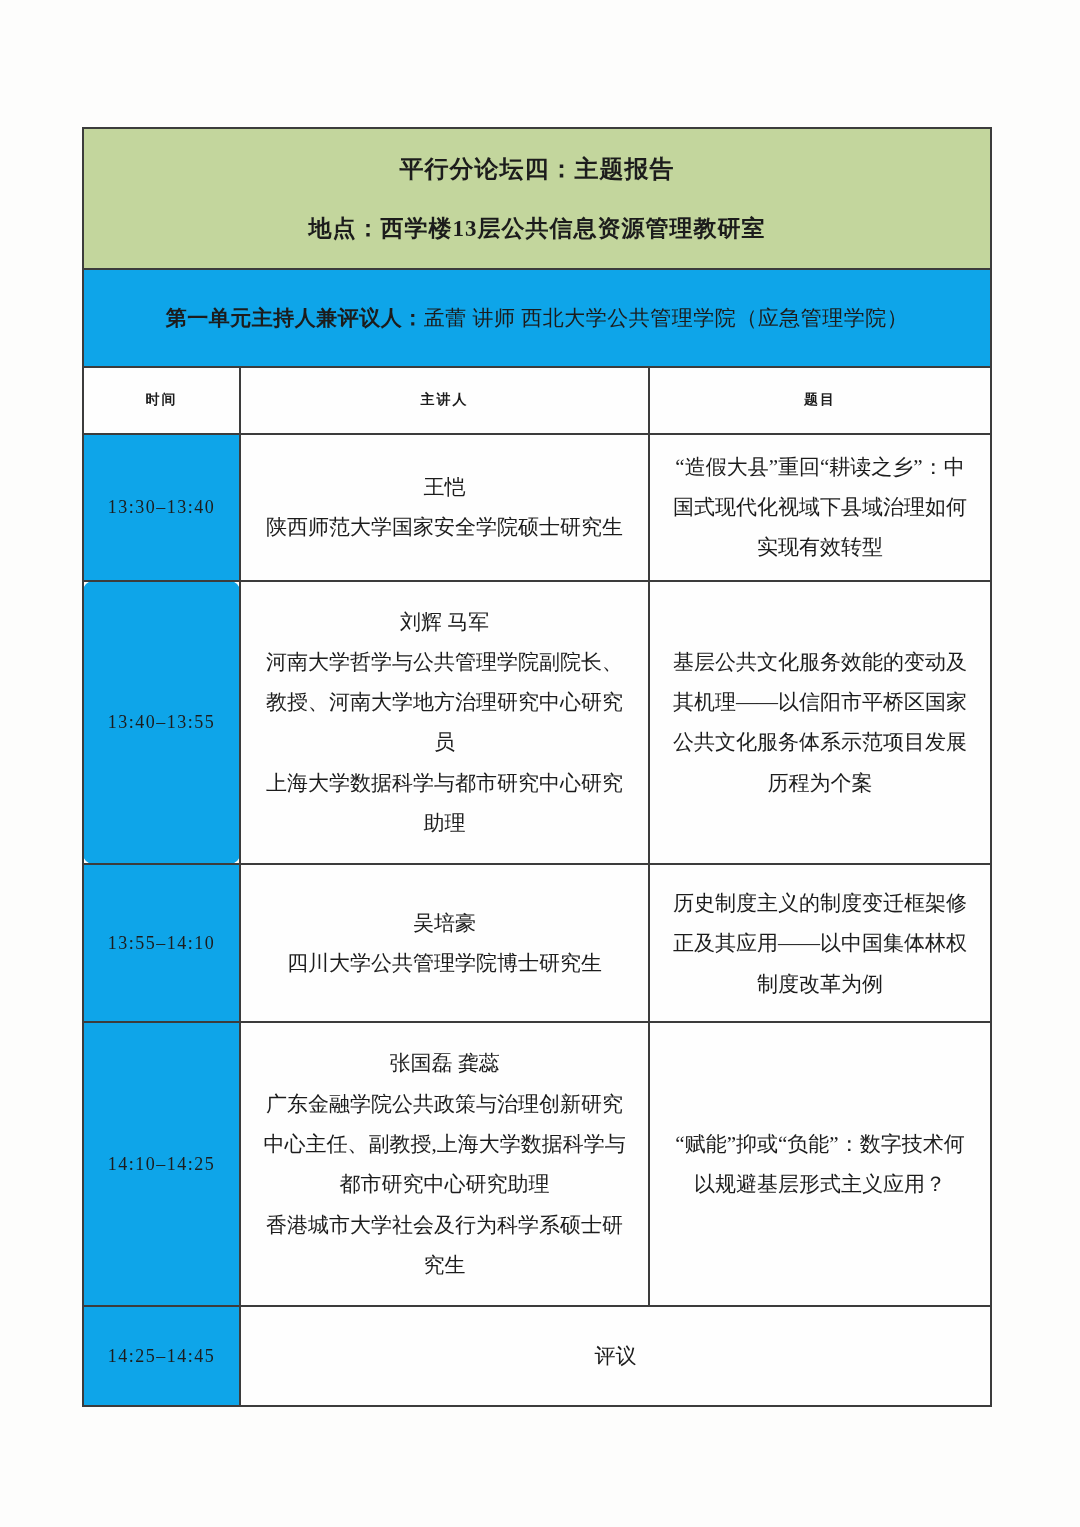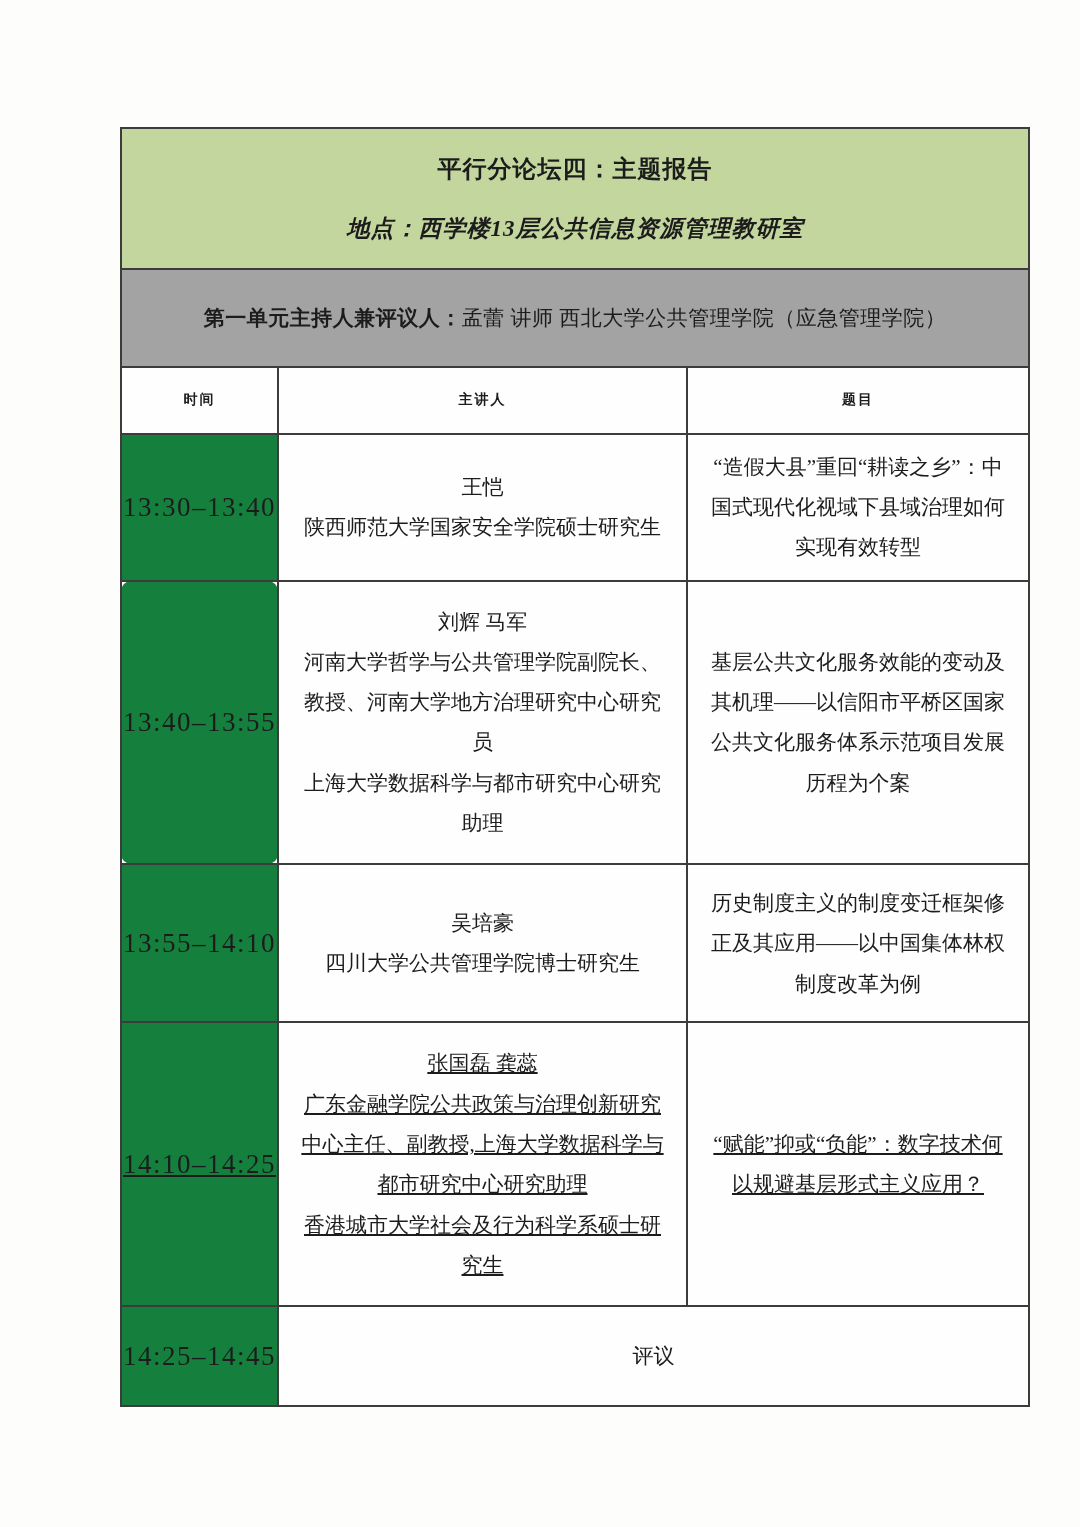--- a/index.html
+++ b/index.html
@@ -19,21 +19,20 @@
   .table-wrap {
     position: absolute;
     left: 82px;
     top: 127px;
     width: 908px;
   }
   table.schedule {
     width: 100%;
     border-collapse: collapse;
     table-layout: fixed;
-    margin-left: 38px;
   }
   table.schedule td, table.schedule th {
     border: 2px solid #3c3c3c;
     vertical-align: middle;
     text-align: center;
   }
   
   .banner-cell {
     background: #c3d69d;
     padding: 24px 20px;
@@ -42,59 +41,58 @@
     font-size: 24px;
     font-weight: bold;
     line-height: 1.4;
     letter-spacing: 1px;
   }
   .banner-location {
     font-size: 23px;
     font-weight: bold;
     letter-spacing: 1px;
     margin-top: 26px;
-    font-style: italic;
   }
   .moderator-cell {
-    background: #a3a3a3;
+    background: #0ea5e9;
     height: 98px;
     padding: 10px 24px;
     font-size: 21px;
     letter-spacing: 0.5px;
   }
   .moderator-label { font-weight: bold; }
   .moderator-value { font-weight: normal; }
   
   .col-header { 
     height: 67px;
     font-size: 14px;
     font-weight: bold;
     background: #fefefe;
     letter-spacing: 2px;
   }
   
   .cell-time {
-    font-size: 27px;
+    font-size: 18px;
     letter-spacing: 1.5px;
     white-space: nowrap;
-    background: #15803d;
+    background: #0ea5e9;
   }
   .cell-speaker, .cell-topic, .cell-merged {
     font-size: 21px;
     line-height: 1.92;
     background: #fefefe;
   }
   .cell-speaker { padding: 20px 16px; }
   .cell-topic   { padding: 12px 18px; }
   .cell-merged  { padding: 10px 16px; }
   .speaker-line, .topic-text { text-align: center; }
   tr.r0 td { height: 112px; }
   tr.r1 td { height: 186px; border-radius: 10px; }
   tr.r2 td { height: 158px; }
-  tr.r3 td { height: 277px; text-decoration: underline; }
+  tr.r3 td { height: 277px; }
   tr.r4 td { height: 100px; }
   tr.r5 td { height: 92px; }
 </style>
 </head>
 <body>
 
 <div class="page">
   <div class="table-wrap">
     <table class="schedule">
       <colgroup>

